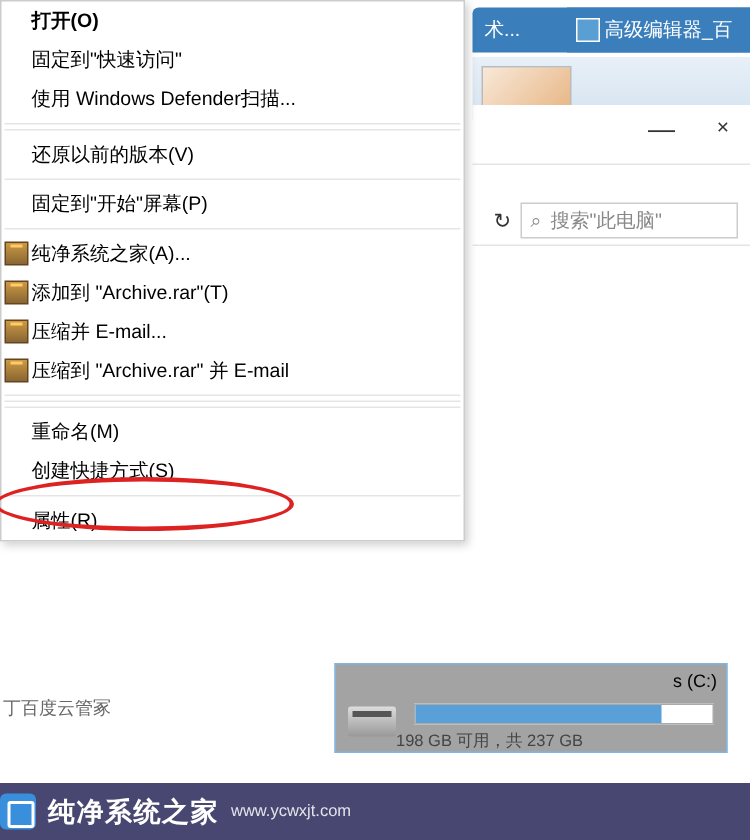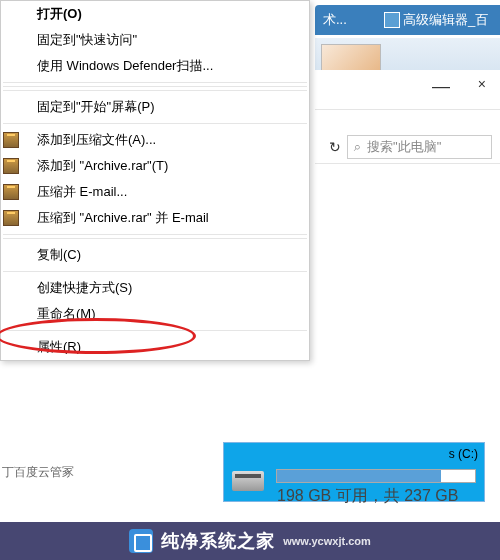--- a/index.html
+++ b/index.html
@@ -11,38 +11,38 @@
 .ribbon-area{position:absolute;top:38px;left:315px;right:0;height:42px;background:linear-gradient(#e8f0f8,#d5e3f0);border-bottom:1px solid #c5d5e5}
 .ribbon-img{width:60px;height:28px;margin:6px;background:linear-gradient(135deg,#f8e8d8,#e8b888);border:1px solid #bbb}
 .explorer{position:absolute;top:70px;left:315px;right:0;height:40px;background:#fff;border-bottom:1px solid #e5e5e5}
 .min-btn{position:absolute;top:6px;right:50px;font-size:18px;color:#333}
 .x-btn{position:absolute;top:6px;right:14px;font-size:14px;color:#333}
 .toolbar{position:absolute;top:130px;left:315px;right:0;height:34px;background:#fff;border-bottom:1px solid #e5e5e5;display:flex;align-items:center}
 .refresh{margin-left:14px;margin-right:6px;color:#333;font-size:14px}
 .searchbox{flex:1;margin-right:8px;height:24px;border:1px solid #ccc;background:#fff;display:flex;align-items:center;padding:0 6px;color:#888}
 .search-ico{margin-right:6px;font-size:13px;color:#888}
 .ctx{position:absolute;top:0;left:0;width:310px;background:#fff;border:1px solid #ccc;box-shadow:2px 2px 6px rgba(0,0,0,.2);z-index:10}
-.mi{height:26px;line-height:26px;padding-left:36px;position:relative;cursor:default}
+.mi{height:26px;line-height:26px;padding-left:20px;position:relative;cursor:default}
 .mi.bold{font-weight:700}
 .sep{height:1px;background:#e5e5e5;margin:3px 2px}
 .sub-arrow{position:absolute;right:14px;top:7px;font-size:11px;color:#555}
 .ico-slot{position:absolute;left:2px;top:5px;width:16px;height:16px}
 .rar{background:linear-gradient(#c94,#863);border:1px solid #642}
 .rar:before{content:"";position:absolute;top:1px;left:3px;width:8px;height:2px;background:#fc6}
 .red-ring{position:absolute;left:-4px;top:318px;width:200px;height:36px;border:3px solid #d22;border-radius:50%;z-index:11;pointer-events:none}
-.drive{position:absolute;left:223px;top:442px;width:262px;height:60px;border:1px solid #7fb6e5;background:#0ea5e9;padding:5px}
+.drive{position:absolute;left:223px;top:442px;width:262px;height:60px;border:1px solid #7fb6e5;background:#a3a3a3;padding:5px}
 .drive-label{position:absolute;top:4px;right:6px;font-size:12px}
 .drive-ico{position:absolute;left:8px;top:28px;width:32px;height:20px;background:linear-gradient(#ddd,#999);border-radius:2px}
 .drive-ico:before{content:"";position:absolute;top:3px;left:3px;width:26px;height:4px;background:#555}
 .pbar{position:absolute;left:52px;top:26px;width:200px;height:14px;background:#fff;border:1px solid #aaa}
 .pfill{height:100%;width:83%;background:#5aa0d8}
-.drive-text{position:absolute;left:53px;top:43px;font-size:16px;color:#444}
+.drive-text{position:absolute;left:40px;top:43px;font-size:11px;color:#444}
 .btm-text{position:absolute;left:2px;top:464px;font-size:12px;color:#666}
-.watermark{position:absolute;left:0;bottom:0;right:0;height:38px;background:rgba(0,0,60,.72);display:flex;align-items:center;justify-content:center;color:#fff;font-size:18px;font-weight:700;z-index:20;letter-spacing:1px}
-.wm-sub{font-size:11px;opacity:.85;margin-left:8px;font-weight:700;letter-spacing:0}
+.watermark{position:absolute;left:0;bottom:0;right:0;height:38px;background:rgba(0,0,60,.72);display:flex;align-items:center;justify-content:flex-start;color:#fff;font-size:18px;font-weight:700;z-index:20;letter-spacing:1px}
+.wm-sub{font-size:11px;opacity:.85;margin-left:8px;font-weight:400;letter-spacing:0}
 .wm-ico{width:24px;height:24px;background:#3a8fdc;border-radius:4px;margin-right:8px;position:relative}
 .wm-ico:before{content:"";position:absolute;left:5px;top:5px;width:14px;height:14px;border:2px solid #fff;border-radius:2px}
 </style>
 </head>
 <body>
 
 <div class="window-bg"></div>
 
 <div class="top-tab"><span>术...</span></div>
 <div class="top-tab2">
@@ -66,33 +66,33 @@
     <span>搜索"此电脑"</span>
   </div>
 </div>
 
 <div class="ctx">
   <div class="mi bold">打开(O)</div>
   <div class="mi">固定到"快速访问"</div>
   <div class="mi">使用 Windows Defender扫描...</div>
   <div class="sep"></div>
   <div class="sep"></div>
+  <div class="mi">还原以前的版本(V)</div>
   <div class="sep"></div>
   <div class="mi">固定到"开始"屏幕(P)</div>
   <div class="sep"></div>
-  <div class="mi"><div class="ico-slot rar"></div><span>添加到压缩文件(A)...</span></div>
+  <div class="mi"><div class="ico-slot rar"></div><span>纯净系统之家(A)...</span></div>
   <div class="mi"><div class="ico-slot rar"></div><span>添加到 "Archive.rar"(T)</span></div>
   <div class="mi"><div class="ico-slot rar"></div><span>压缩并 E-mail...</span></div>
   <div class="mi"><div class="ico-slot rar"></div><span>压缩到 "Archive.rar" 并 E-mail</span></div>
   <div class="sep"></div>
   <div class="sep"></div>
-  <div class="mi">复制(C)</div>
   <div class="sep"></div>
+  <div class="mi">重命名(M)</div>
   <div class="mi">创建快捷方式(S)</div>
-  <div class="mi">重命名(M)</div>
   <div class="sep"></div>
   <div class="mi">属性(R)</div>
 </div>
 
 <div class="red-ring"></div>
 
 <div class="drive">
   <span class="drive-label">s (C:)</span>
   <div class="drive-ico"></div>
   <div class="pbar">

